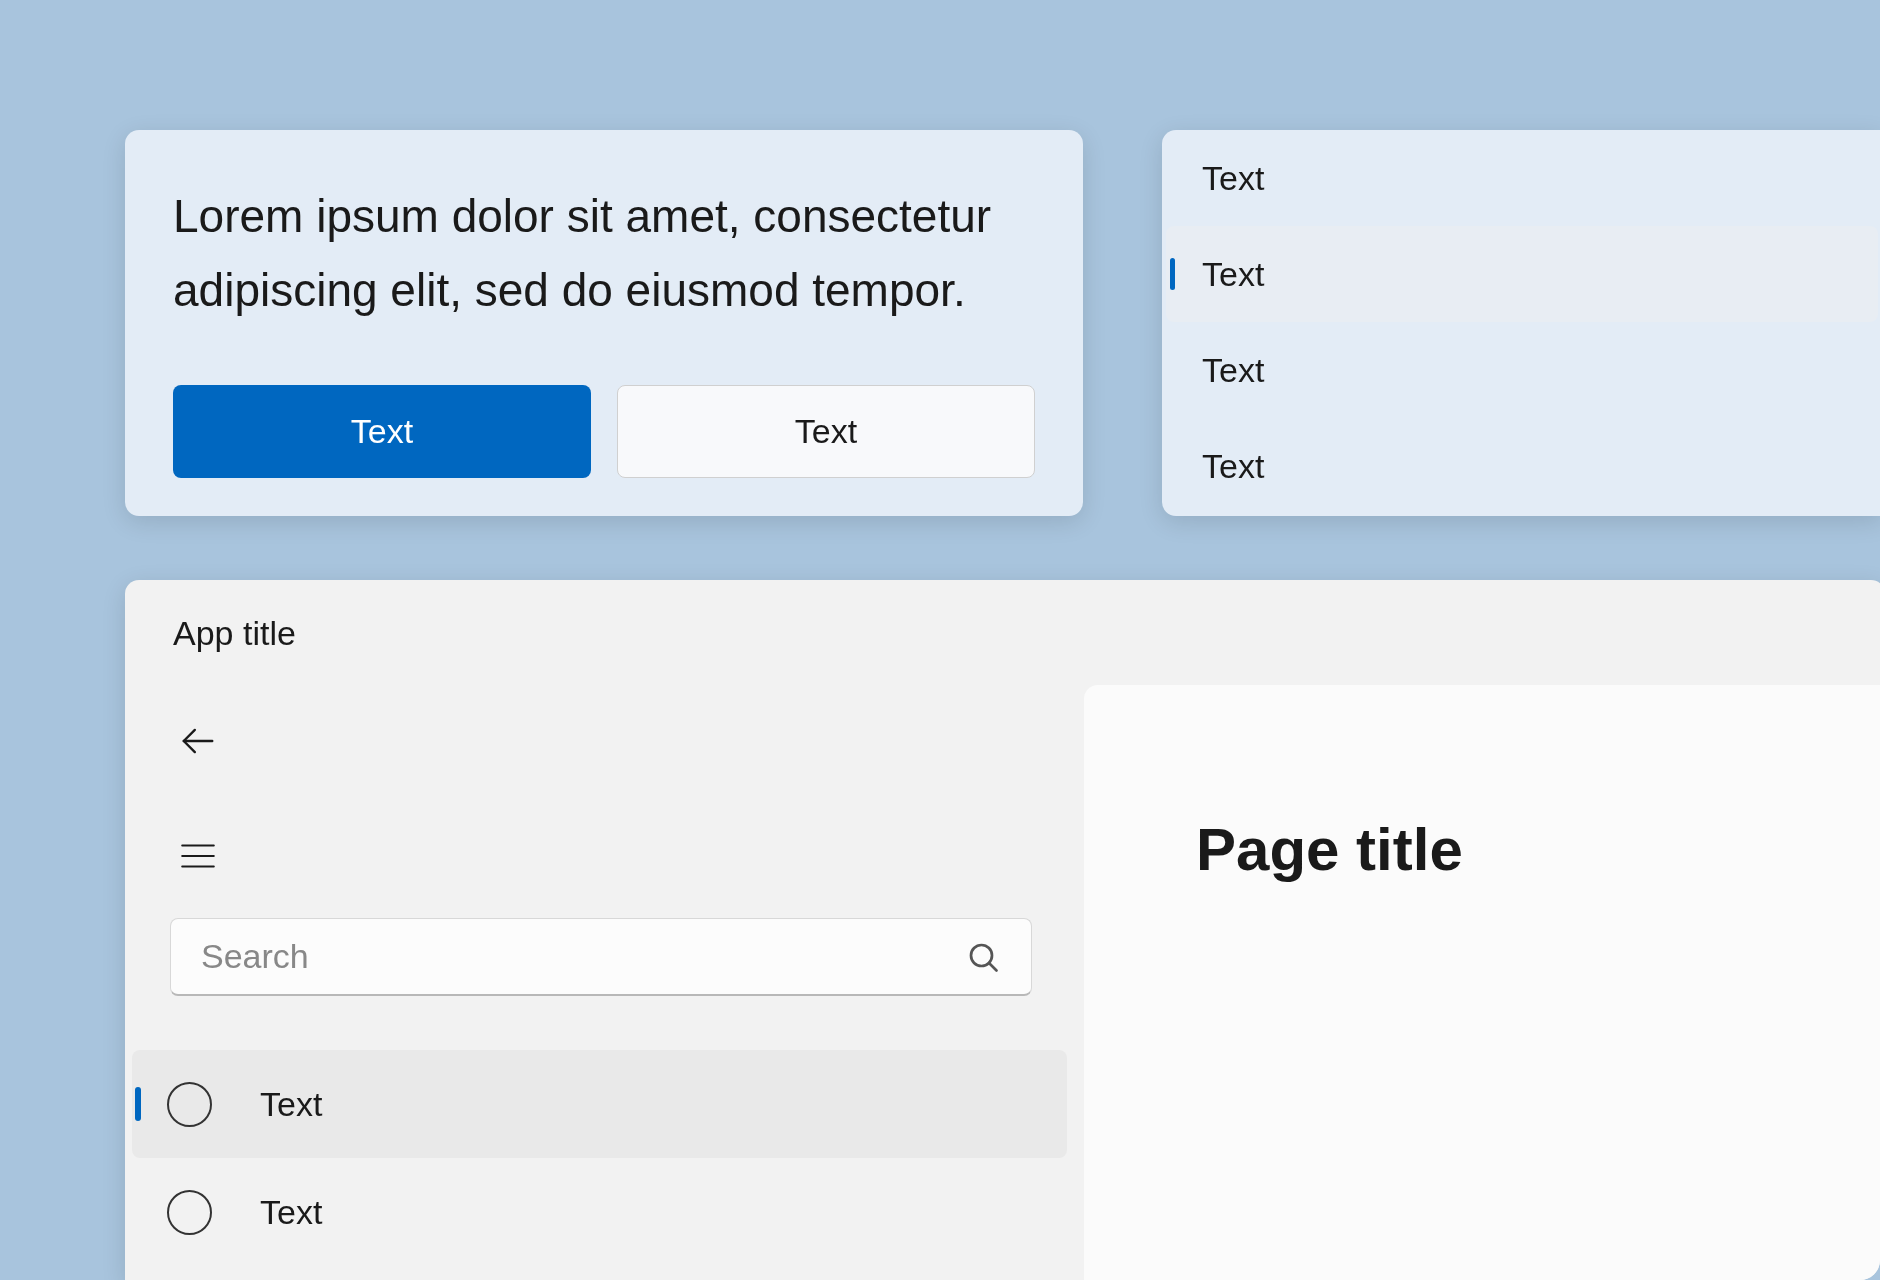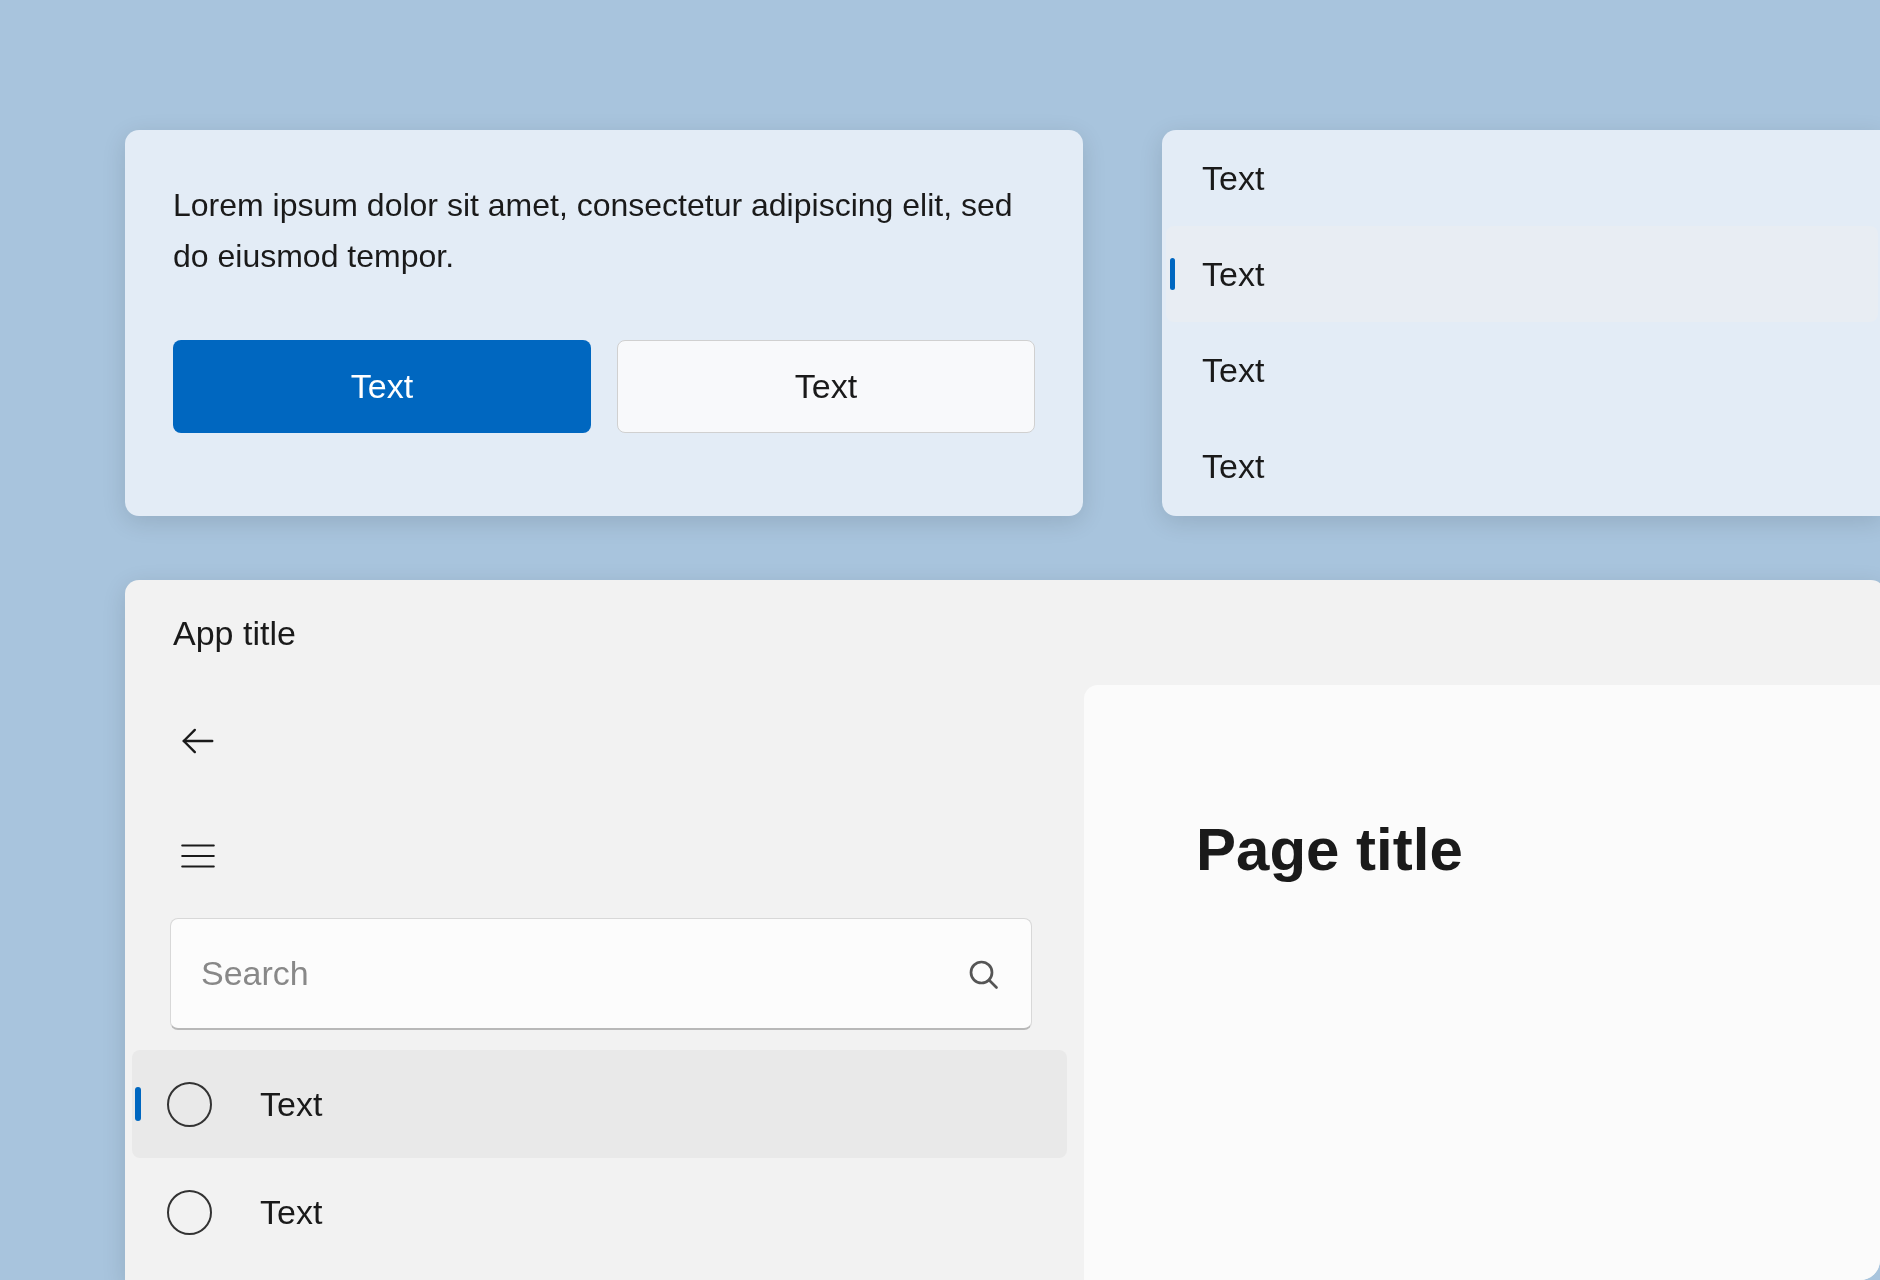--- a/index.html
+++ b/index.html
@@ -19,21 +19,21 @@
       left: 125px;
       top: 130px;
       width: 958px;
       height: 386px;
       background: #e3ecf6;
       border-radius: 14px;
       box-shadow: 0 6px 24px rgba(0,0,0,0.12);
       padding: 50px 48px 43px 48px;
     }
     .dialog-text {
-      font-size: 32px;
+      font-size: 46px;
       color: #1a1a1a;
       line-height: 1.6;
       font-weight: 400;
       margin-bottom: 58px;
     }
     .dialog-buttons {
       display: flex;
       gap: 26px;
     }
     .btn {
@@ -132,21 +132,21 @@
       display: flex;
       align-items: center;
       justify-content: center;
       cursor: pointer;
     }
     .search-box {
       position: absolute;
       left: 45px;
       top: 338px;
       width: 862px;
-      height: 112px;
+      height: 78px;
       background: #fcfcfc;
       border: 1px solid #d8d8d8;
       border-bottom: 2px solid #b8b8b8;
       border-radius: 8px;
       display: flex;
       align-items: center;
       padding: 0 30px;
     }
     .search-input {
       flex: 1;

